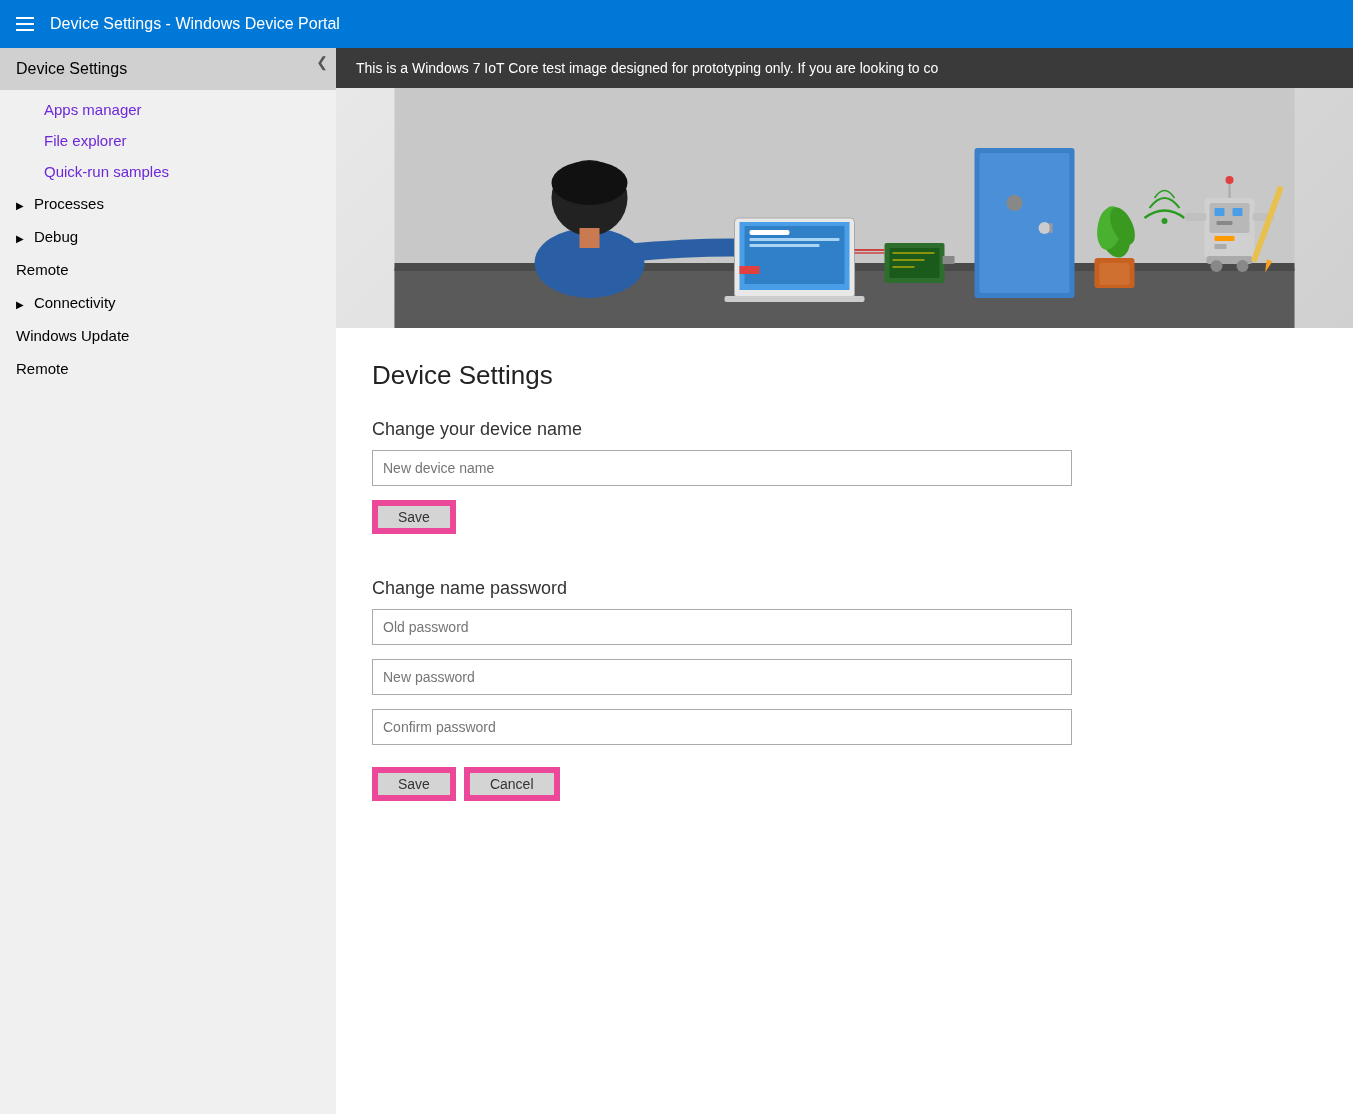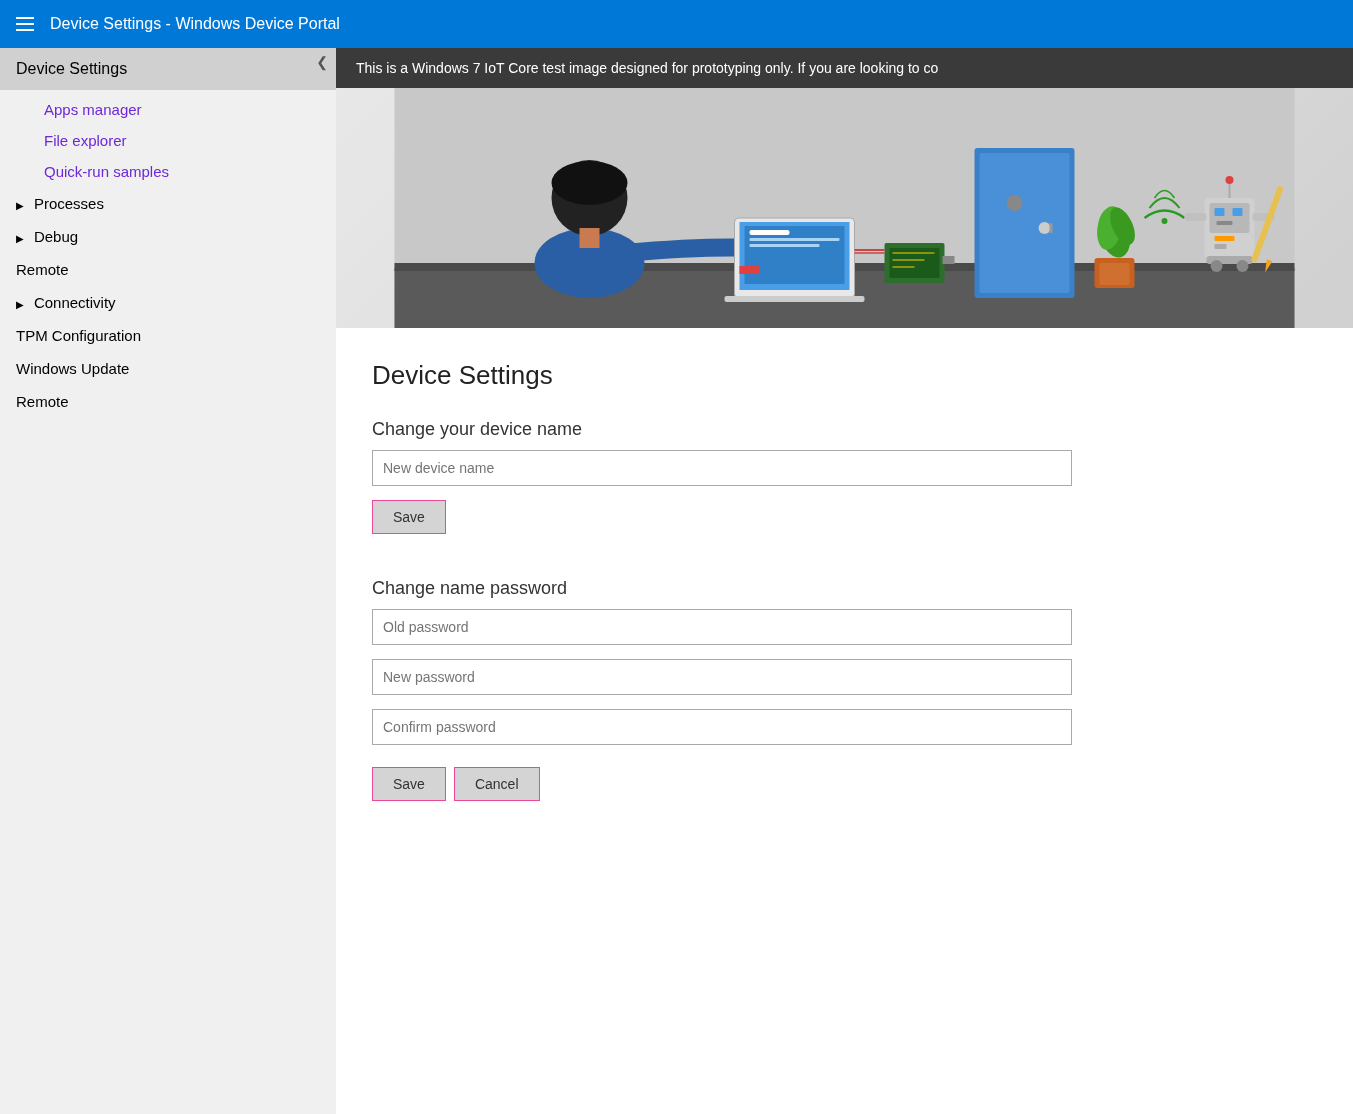--- a/index.html
+++ b/index.html
@@ -124,21 +124,21 @@
       color: #999;
       background: white;
       margin-bottom: 14px;
       outline: none;
     }
     .btn {
       height: 34px;
       padding: 0 20px;
       font-size: 14px;
       cursor: pointer;
-      border: 1px solid #ec4899;
+      border: 6px solid #ec4899;
       background: #d4d4d4;
       color: #333;
       margin-right: 8px;
       margin-bottom: 24px;
     }
     .btn-row { display: flex; gap: 0; margin-top: 8px; }
     .form-section { margin-bottom: 20px; }
   </style>
 </head>
 <body>
@@ -170,21 +170,20 @@
     <div class="sidebar-section collapsed">
       <span>Debug</span>
     </div>
 
     <div class="sidebar-section">Remote</div>
 
     <div class="sidebar-section collapsed">
       <span>Connectivity</span>
     </div>
 
-    <div class="sidebar-section">TPM Configuration</div>
 
     <div class="sidebar-section">Windows Update</div>
 
     <div class="sidebar-section">Remote</div>
 
 
   </div>
 
   <div class="content-area">
 

